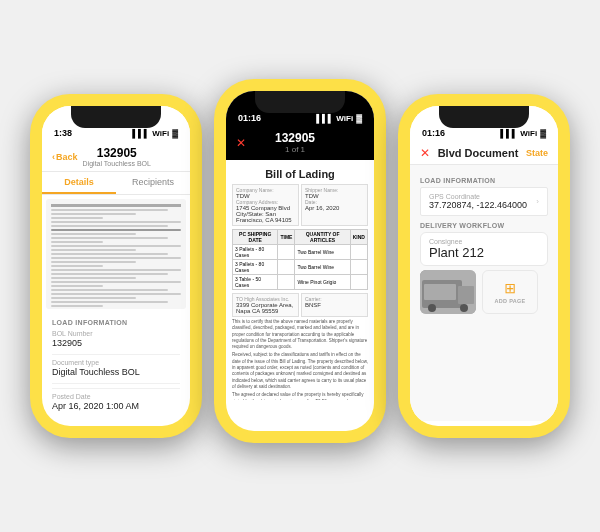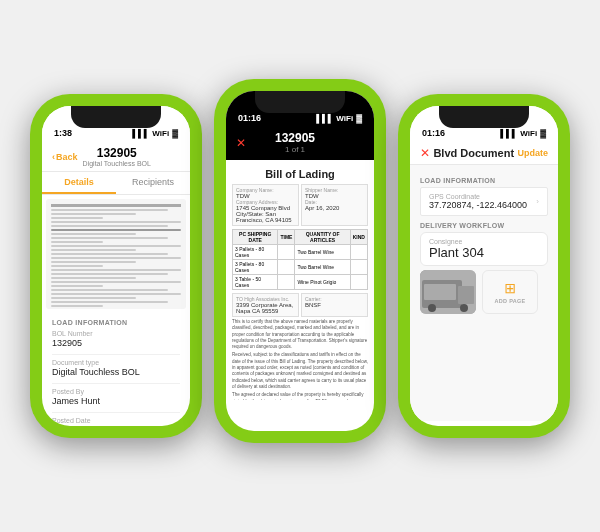--- a/index.html
+++ b/index.html
@@ -17,21 +17,21 @@
       display: flex;
       align-items: center;
       justify-content: center;
       gap: 12px;
       width: 590px;
       height: 520px;
     }
 
     
     .phone {
-      background: #84cc16;
+      background: #fde047;
       border-radius: 40px;
       padding: 12px;
       box-shadow: 0 8px 30px rgba(0,0,0,0.4);
       position: relative;
       flex-shrink: 0;
     }
     .phone-screen {
       background: #fff;
       border-radius: 28px;
       overflow: hidden;
@@ -356,24 +356,20 @@
           <div class="info-val">132905</div>
         </div>
         <div class="divider"></div>
 
         <div class="info-row">
           <div class="info-key">Document type</div>
           <div class="info-val">Digital Touchless BOL</div>
         </div>
         <div class="divider"></div>
 
-        <div class="info-row">
-          <div class="info-key">Posted By</div>
-          <div class="info-val">James Hunt</div>
-        </div>
         <div class="divider"></div>
 
         <div class="info-row">
           <div class="info-key">Posted Date</div>
           <div class="info-val">Apr 16, 2020 1:00 AM</div>
         </div>
 
       </div>
 
     </div>
@@ -486,41 +482,41 @@
         <div class="status-icons">
           <span>▌▌▌</span>
           <span>WiFi</span>
           <span>▓</span>
         </div>
       </div>
 
       <div class="edit-header">
         <span class="edit-close">✕</span>
         <span class="edit-title">Blvd Document</span>
-        <span class="edit-update">Update</span>
+        <span class="edit-update">State</span>
       </div>
 
       <div class="edit-content">
 
         <div class="edit-section-title">LOAD INFORMATION</div>
 
         <div class="edit-field">
           <div>
             <div class="edit-field-label">GPS Coordinate</div>
             <div class="edit-field-val">37.720874, -122.464000</div>
           </div>
           <span class="edit-chevron">›</span>
         </div>
 
         <div class="edit-section-title">DELIVERY WORKFLOW</div>
 
 
         <div class="workflow-field">
           <div class="edit-field-label">Consignee</div>
-          <div class="edit-field-val" style="font-size:13px;font-weight:500;">Plant 304</div>
+          <div class="edit-field-val" style="font-size:13px;font-weight:500;">Plant 212</div>
         </div>
 
         <div class="add-page-area">
           <div class="truck-thumb">
             <div class="truck-thumb-img">
               
               <svg width="56" height="44" viewBox="0 0 56 44">
                 <rect width="56" height="44" fill="#b0b0b0"></rect>
                 <rect x="2" y="10" width="40" height="28" rx="2" fill="#888"></rect>
                 <rect x="38" y="16" width="16" height="18" rx="1" fill="#999"></rect>

